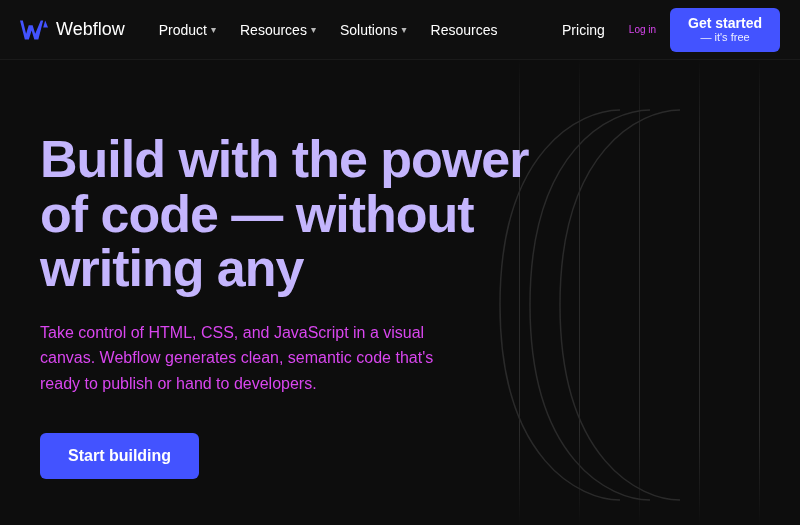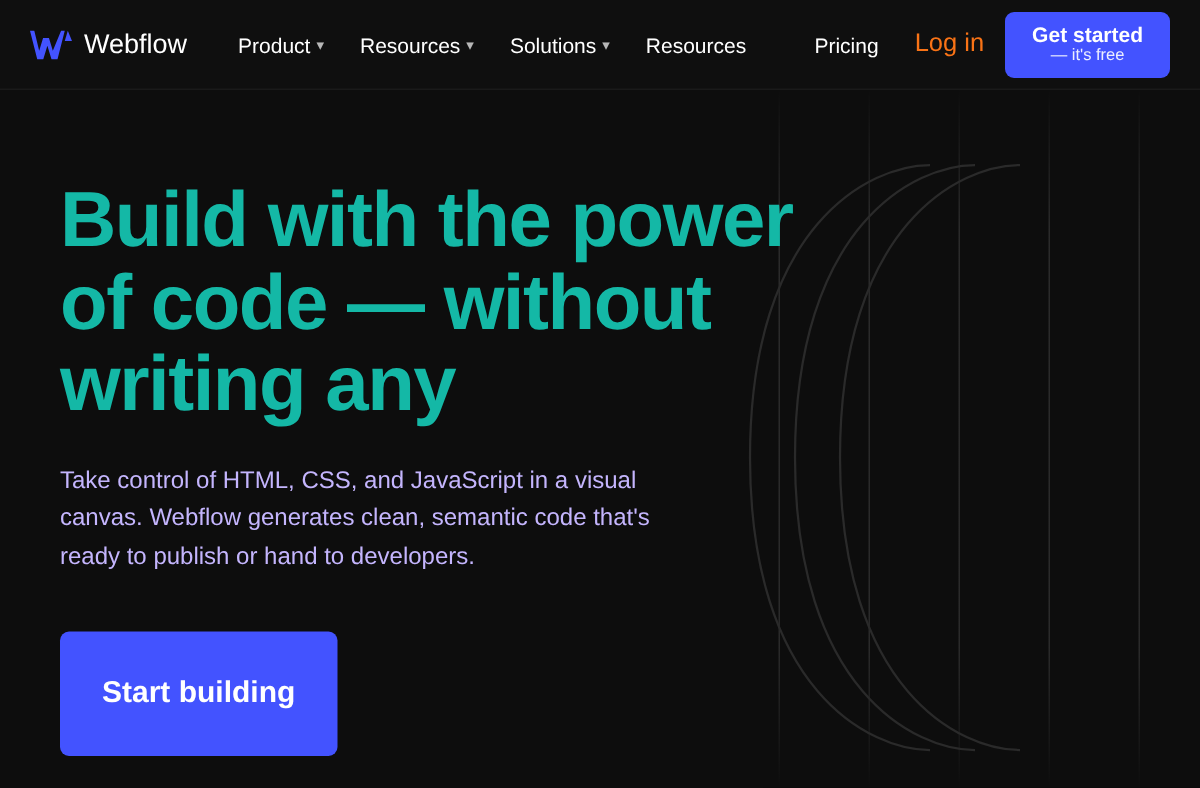--- a/index.html
+++ b/index.html
@@ -71,22 +71,22 @@
 
     .nav-right {
       display: flex;
       align-items: center;
       gap: 4px;
       margin-left: auto;
     }
 
     .nav-text-link {
       padding: 8px 10px;
-      color: #f97316;
-      font-size: 17px;
+      color: #d946ef;
+      font-size: 10px;
       font-weight: 500;
       cursor: pointer;
       white-space: nowrap;
       text-align: center;
       line-height: 1.2;
     }
 
     .btn-get-started {
       background-color: #4353ff;
       color: #ffffff;
@@ -124,40 +124,41 @@
     .hero-content {
       position: relative;
       z-index: 2;
       max-width: 490px;
     }
 
     .hero-title {
       font-size: 52px;
       font-weight: 800;
       line-height: 1.05;
-      color: #14b8a6;
+      color: #c4b5fd;
       margin-bottom: 24px;
       letter-spacing: -1px;
+      margin-top: 12px;
     }
 
     .hero-subtitle {
       font-size: 16px;
       font-weight: 400;
       line-height: 1.6;
-      color: #c4b5fd;
+      color: #d946ef;
       margin-bottom: 36px;
       max-width: 400px;
     }
 
     .btn-start-building {
       background-color: #4353ff;
       color: #ffffff;
-      padding: 30px 28px;
+      padding: 14px 28px;
       border-radius: 6px;
-      font-size: 20px;
+      font-size: 16px;
       font-weight: 600;
       cursor: pointer;
       border: none;
       display: inline-block;
     }
 
     
     .decorative-lines {
       position: absolute;
       right: 0;

